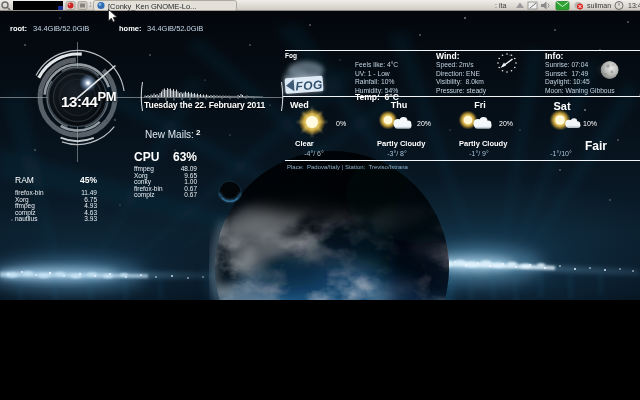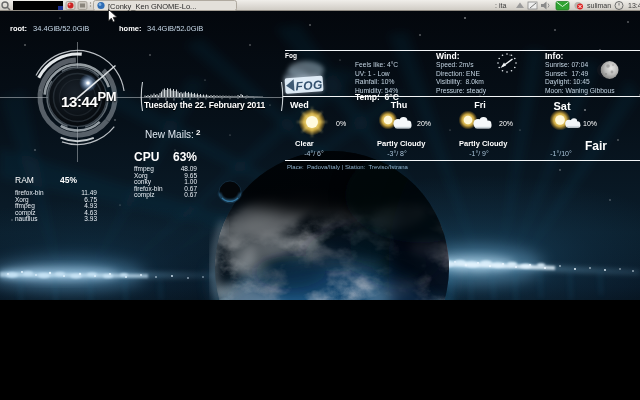--- a/index.html
+++ b/index.html
@@ -522,21 +522,21 @@
 
   <div class="abs txt" style="left:145px;top:129px;font-size:10px;color:#dfe8f0;">New Mails:</div>
   <div class="abs txt" style="left:196px;top:128px;font-size:8px;font-weight:bold;">2</div>
 
   <div class="abs txt" style="left:134px;top:150px;font-size:12px;font-weight:bold;">CPU</div>
   <div class="abs txt" style="left:160px;top:150px;width:37px;text-align:right;font-size:12px;font-weight:bold;">63%</div>
   <div class="abs txt" style="left:134px;top:166px;font-size:6.5px;line-height:6.5px;color:#e8eef4;">ffmpeg<br>Xorg<br>conky<br>firefox-bin<br>compiz</div>
   <div class="abs txt" style="left:150px;top:166px;width:47px;text-align:right;font-size:6.5px;line-height:6.5px;color:#e8eef4;">48.09<br>9.65<br>1.00<br>0.67<br>0.67</div>
 
   <div class="abs txt" style="left:15px;top:175px;font-size:8.5px;font-weight:normal;">RAM</div>
-  <div class="abs txt" style="left:60px;top:175px;width:37px;font-size:8.5px;font-weight:bold;">45%</div>
+  <div class="abs txt" style="left:60px;top:175px;width:37px;text-align:right;font-size:8.5px;font-weight:bold;">45%</div>
   <div class="abs txt" style="left:15px;top:190px;font-size:6.5px;line-height:6.5px;color:#e8eef4;">firefox-bin<br>Xorg<br>ffmpeg<br>compiz<br>nautilus</div>
   <div class="abs txt" style="left:50px;top:190px;width:47px;text-align:right;font-size:6.5px;line-height:6.5px;color:#e8eef4;">11.49<br>6.75<br>4.93<br>4.63<br>3.93</div>
 
   <div class="abs txt" style="left:285px;top:52px;font-size:6.5px;font-weight:bold;">Fog</div>
   <div class="abs txt" style="left:355px;top:52px;font-size:8.5px;font-weight:bold;margin-top:40px;">Temp:&nbsp; 6°C</div>
   <div class="abs txt" style="left:355px;top:60.8px;font-size:6.7px;line-height:8.8px;color:#c3d4e2;">Feels like: 4°C<br>UV: 1 - Low<br>Rainfall: 10%<br>Humidity: 54%</div>
   <div class="abs txt" style="left:436px;top:51px;font-size:8.5px;font-weight:bold;">Wind:</div>
   <div class="abs txt" style="left:436px;top:60.8px;font-size:6.7px;line-height:8.8px;color:#c3d4e2;">Speed: 2m/s<br>Direction: ENE<br>Visibility:&nbsp; 8.0km<br>Pressure: steady</div>
   <div class="abs txt" style="left:545px;top:51px;font-size:8.5px;font-weight:bold;">Info:</div>
   <div class="abs txt" style="left:545px;top:60.8px;font-size:6.7px;line-height:8.8px;color:#c3d4e2;">Sunrise: 07:04<br>Sunset:&nbsp; 17:49<br>Daylight: 10:45<br>Moon: Waning Gibbous</div>

